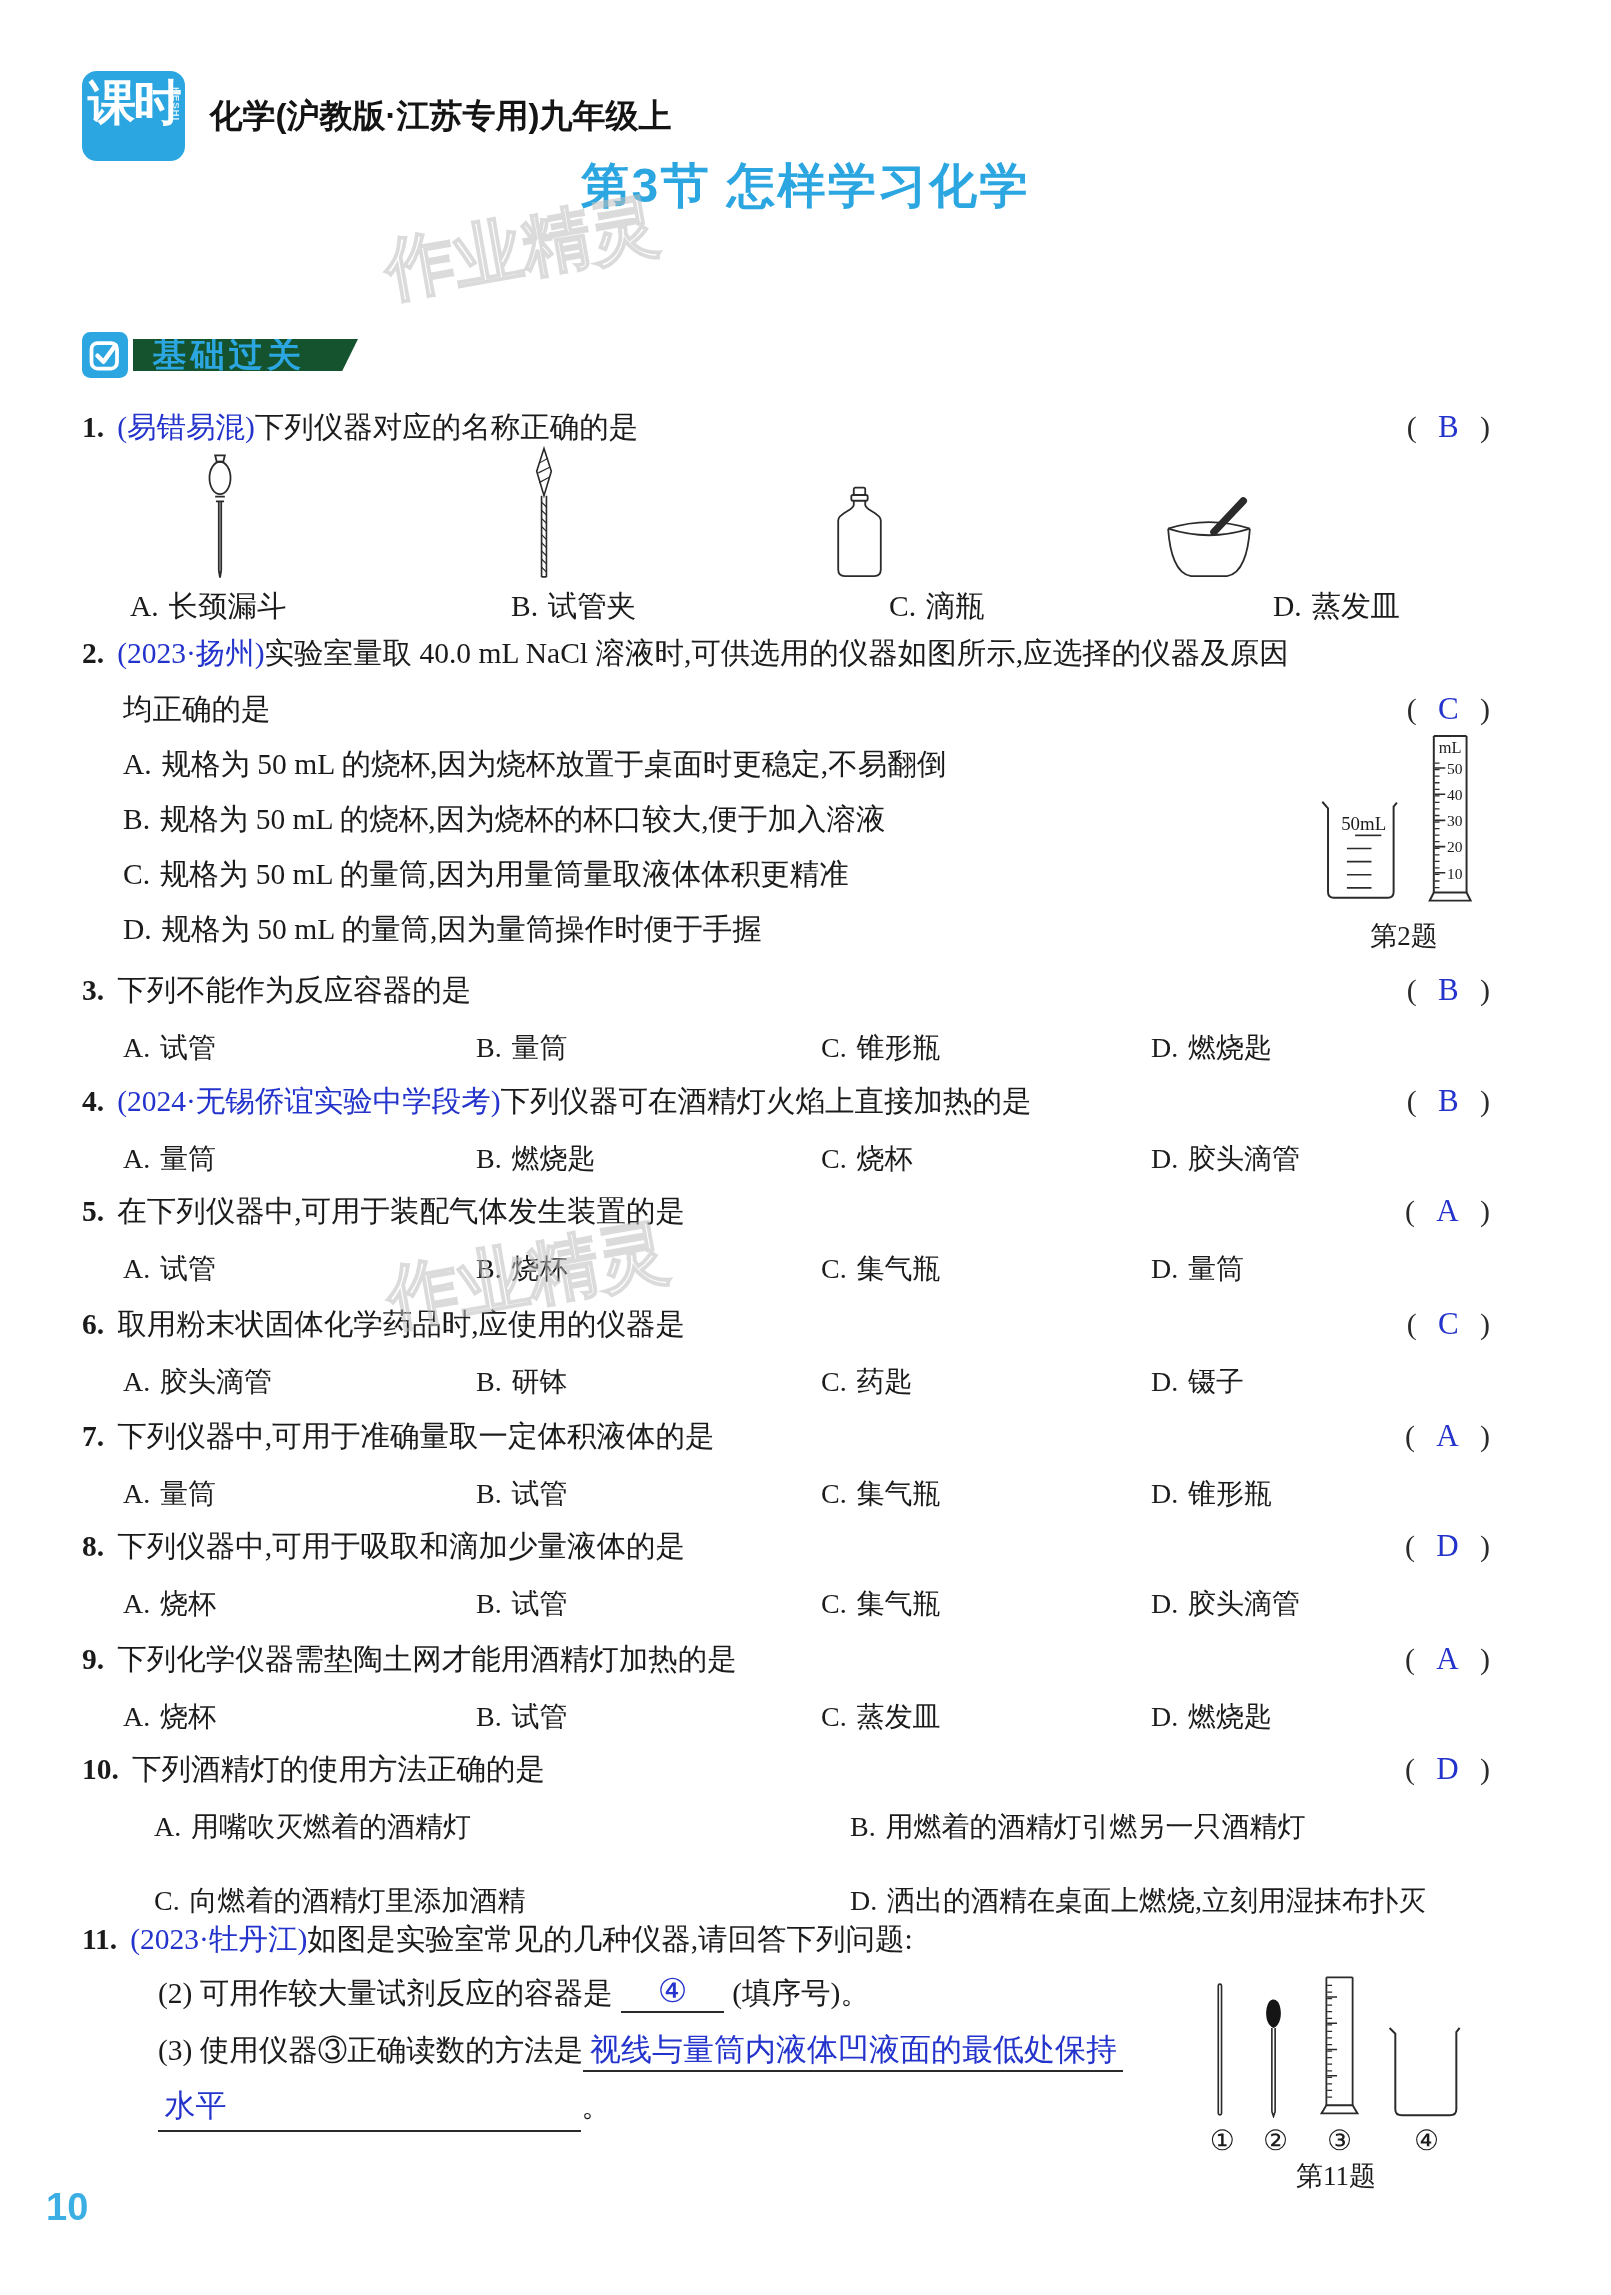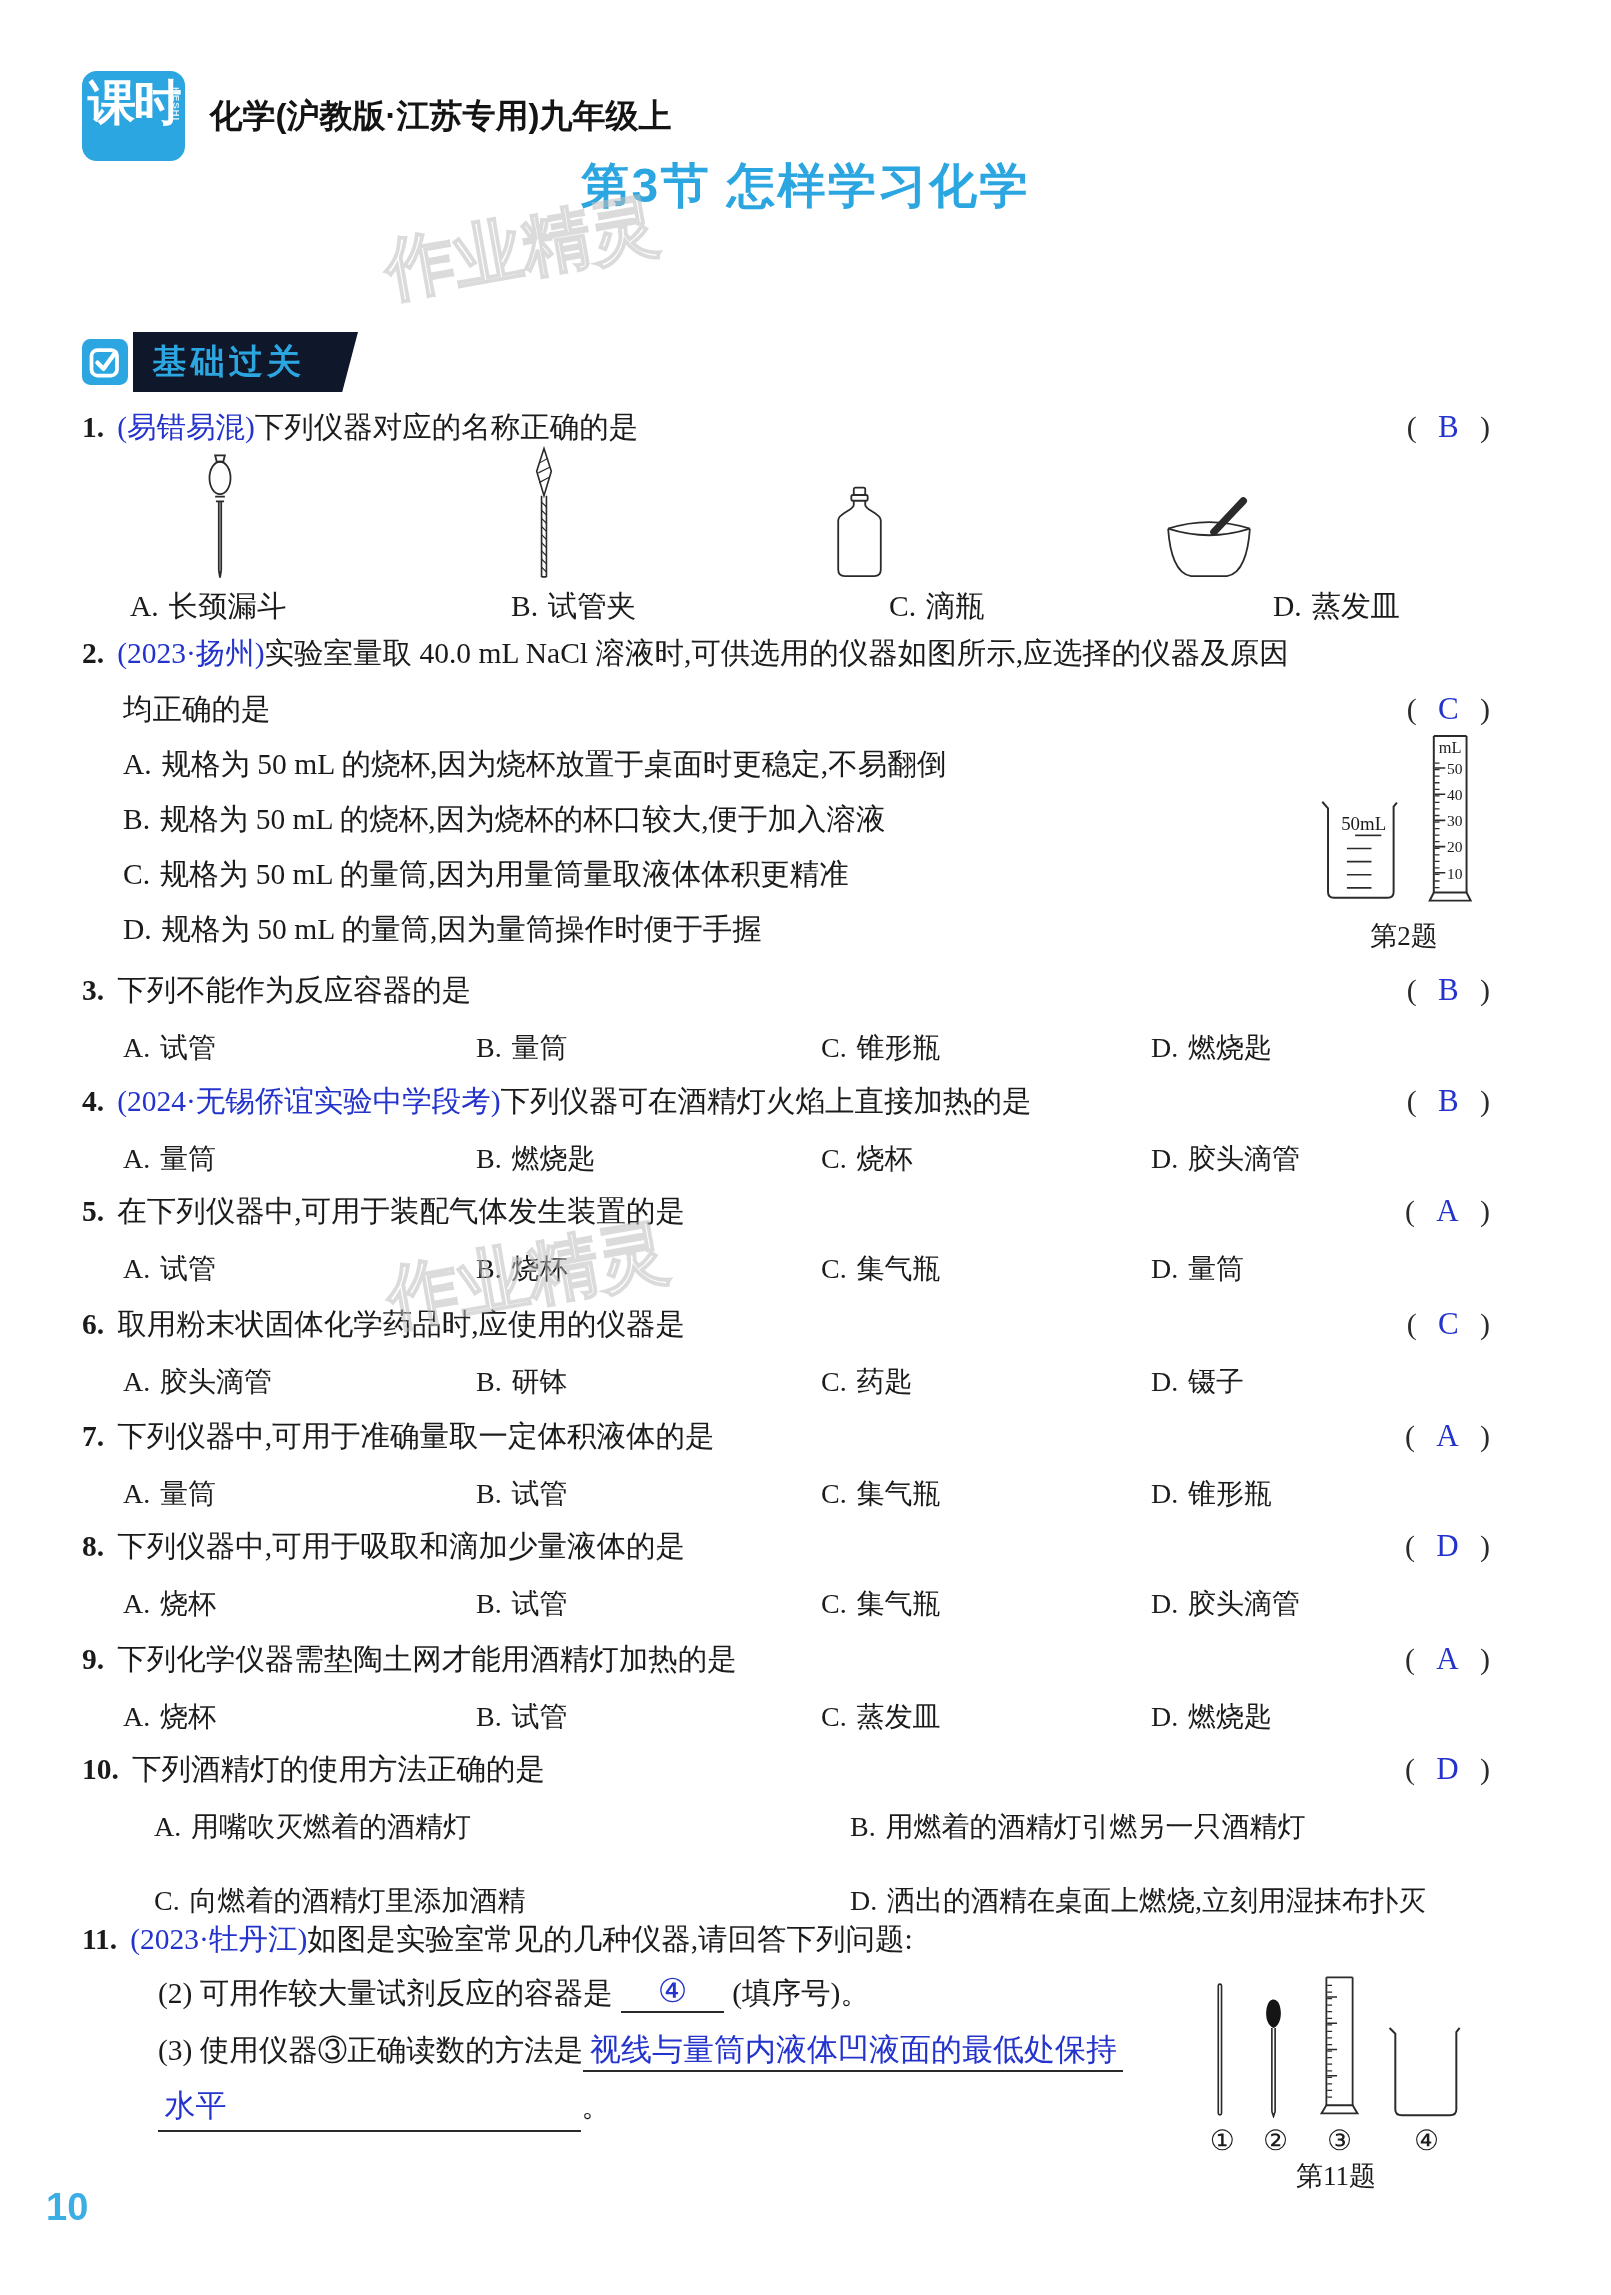--- a/index.html
+++ b/index.html
@@ -22,21 +22,21 @@
   .lesson{position:absolute;top:245px;left:0;width:100%;text-align:center;font-size:38px;font-weight:800;
           color:#0d0d0d;font-family:"Liberation Sans",sans-serif;letter-spacing:1.6px;}
   .wm{position:absolute;color:transparent;-webkit-text-stroke:1.6px #bfbfbf;font-family:"Liberation Sans",sans-serif;
       font-weight:700;opacity:.55;pointer-events:none;z-index:5;}
   .wm1{top:202px;left:384px;font-size:69px;transform:rotate(-10deg);}
   .wm2{top:1228px;left:386px;font-size:71px;transform:rotate(-10deg);}
   
   .badge{position:absolute;top:332px;left:82px;display:flex;align-items:center;}
   .badge-icon{width:46px;height:46px;background:#2CA6E0;border-radius:8.2px;display:flex;align-items:center;
               justify-content:center;flex:0 0 auto;}
-  .badge-label{height:60px;display:flex;align-items:center;background:#0f172a;
+  .badge-label{height:32px;display:flex;align-items:center;background:#14532d;
                clip-path:polygon(0 0,100% 0,93% 100%,0 100%);padding:0 53px 0 19.7px;margin-left:4.9px;
                font-size:34px;font-weight:800;color:#2CA6E0;font-family:"Liberation Sans",sans-serif;letter-spacing:4.1px;}
   
   .q{position:absolute;left:82px;width:1451px;}
   .sline{position:relative;display:flex;align-items:flex-start;font-size:29.5px;line-height:38px;white-space:nowrap;}
   .num{font-weight:700;margin-right:13px;}
   .tag{color:#2333CC;}
   .ans{position:absolute;right:43px;top:0;display:flex;align-items:baseline;gap:21.3px;font-size:30px;color:#2b2b2b;}
   .ans .L{color:#2333CC;font-size:31px;}
   .opts{display:grid;padding-left:41px;margin-top:19.7px;font-size:28px;line-height:38px;}

